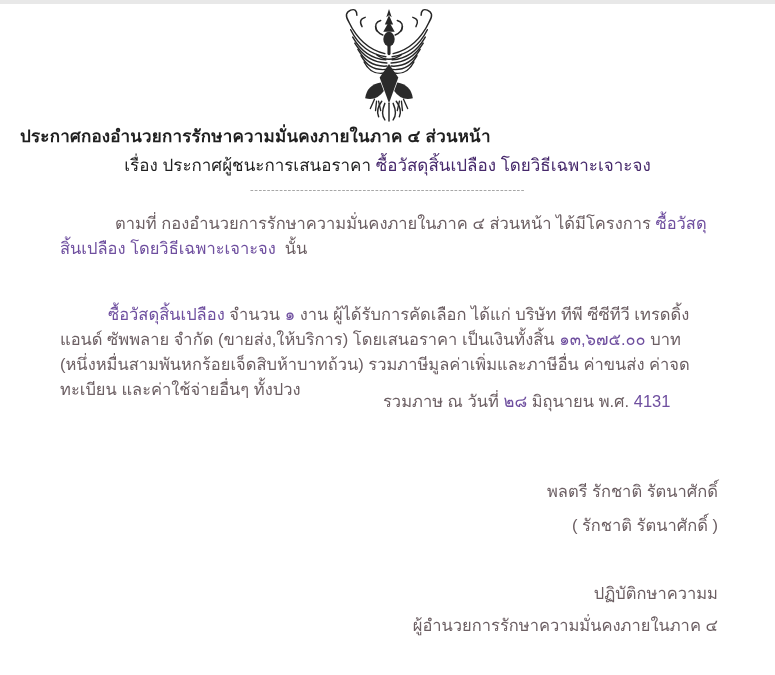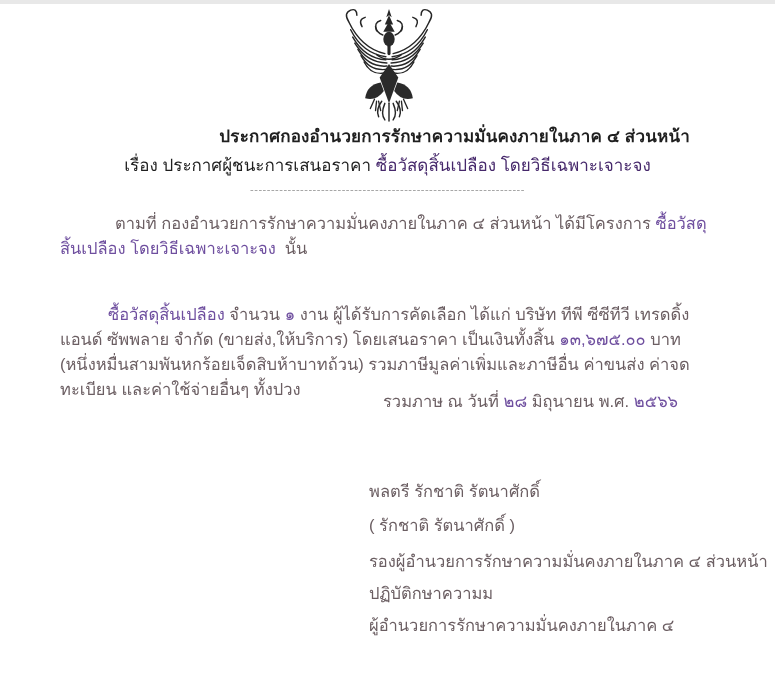--- a/index.html
+++ b/index.html
@@ -4,22 +4,22 @@
 <style>
   html,body{margin:0;padding:0;}
   body{
     width:775px;height:675px;background:#ffffff;position:relative;overflow:hidden;
     font-family:"Liberation Sans","DejaVu Sans",sans-serif;
   }
   .page{position:absolute;inset:0;background:#ffffff;}
   .top-edge{position:absolute;top:0;left:0;width:775px;height:4px;background:var(--page_edge,#e8e8e8);}
   .emblem{position:absolute;left:337px;top:8px;width:104px;height:114px;}
   .title-line1{
-    position:absolute;top:122px;left:0;width:690px;text-align:right;
-    font-weight:bold;font-size:17px;color:var(--ink,#1f1f1f);letter-spacing:.2px;
+    position:absolute;top:122px;left:0;width:690px;text-align:left;
+    font-weight:bold;font-size:17px;color:var(--ink,#1f1f1f);letter-spacing:.2px;padding-left:20px;
   }
   .title-line2{
     position:absolute;top:151px;left:0;width:775px;text-align:center;
     font-weight:normal;font-size:17px;color:var(--ink,#1f1f1f);
   }
   .subject-highlight{color:var(--accent_dark,#46286b);}
   .separator{
     position:absolute;top:183px;left:0;width:775px;text-align:center;
     color:var(--separator,#9a9a9a);font-size:11px;letter-spacing:.5px;
   }
@@ -32,21 +32,21 @@
   .accent{color:var(--accent,#6f4f9f);}
   .tail-gap{margin-left:9px;}
   .date-line{
     position:absolute;left:383px;top:388px;
     font-size:16.5px;color:var(--body,#6b5e62);white-space:nowrap;
   }
   .signature-block{
     position:absolute;left:357px;top:478px;width:360px;height:170px;
     color:var(--body,#6b5e62);font-size:16.5px;
   }
-  .sig-line{position:absolute;left:12px;width:100%;text-align:left;white-space:nowrap;}
+  .sig-line{position:absolute;left:1px;width:100%;text-align:right;white-space:nowrap;}
   .sig-1{top:0;}
   .sig-2{top:34px;}
   .sig-3{top:70px;}
   .sig-4{top:102px;}
   .sig-5{top:134px;}
 </style>
 </head>
 <body>
 
 <div class="page">
@@ -125,24 +125,23 @@
 
   <div class="para para1">
     <span>ตามที่ กองอำนวยการรักษาความมั่นคงภายในภาค ๔ ส่วนหน้า ได้มีโครงการ </span><span class="accent">ซื้อวัสดุสิ้นเปลือง โดยวิธีเฉพาะเจาะจง</span><span class="tail-gap">นั้น</span>
   </div>
 
   <div class="para para2">
     <span class="accent">ซื้อวัสดุสิ้นเปลือง </span><span>จำนวน </span><span class="accent">๑</span><span> งาน ผู้ได้รับการคัดเลือก ได้แก่ บริษัท ทีพี ซีซีทีวี เทรดดิ้ง แอนด์ ซัพพลาย จำกัด (ขายส่ง,ให้บริการ) โดยเสนอราคา เป็นเงินทั้งสิ้น </span><span class="accent">๑๓,๖๗๕.๐๐</span><span> บาท (หนึ่งหมื่นสามพันหกร้อยเจ็ดสิบห้าบาทถ้วน) รวมภาษีมูลค่าเพิ่มและภาษีอื่น ค่าขนส่ง ค่าจดทะเบียน และค่าใช้จ่ายอื่นๆ ทั้งปวง</span>
   </div>
 
   <div class="date-line">
-    <span>รวมภาษ ณ วันที่ </span><span class="accent">๒๘</span><span> มิถุนายน พ.ศ. </span><span class="accent">๒๕๖๖</span>
+    <span>รวมภาษ ณ วันที่ </span><span class="accent">๒๘</span><span> มิถุนายน พ.ศ. </span><span class="accent">4131</span>
   </div>
 
   <div class="signature-block">
     <div class="sig-line sig-1">พลตรี รักชาติ รัตนาศักดิ์</div>
     <div class="sig-line sig-2">( รักชาติ  รัตนาศักดิ์ )</div>
-    <div class="sig-line sig-3">รองผู้อำนวยการรักษาความมั่นคงภายในภาค ๔ ส่วนหน้า</div>
     <div class="sig-line sig-4">ปฏิบัติกษาความม</div>
     <div class="sig-line sig-5">ผู้อำนวยการรักษาความมั่นคงภายในภาค ๔</div>
   </div>
 
 </div>
 
 </body></html>

